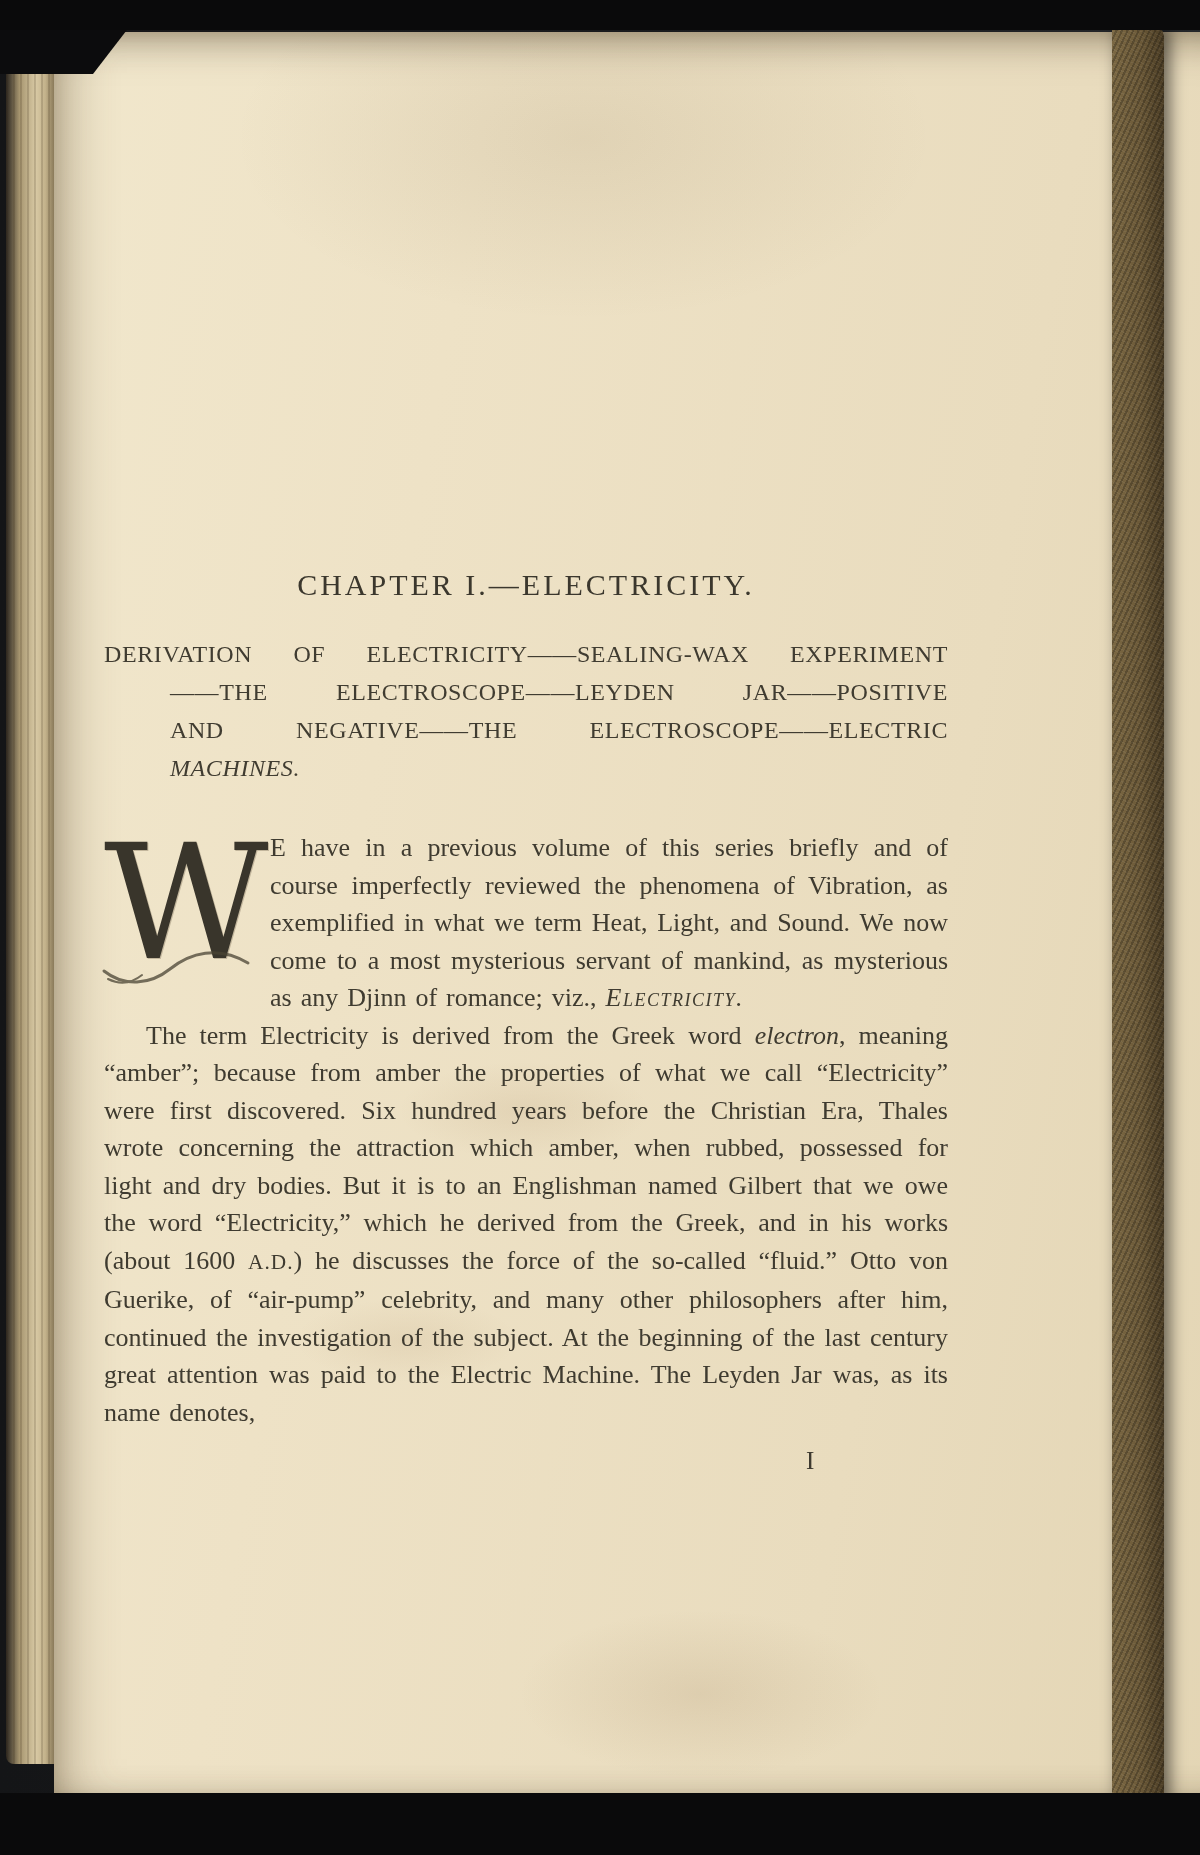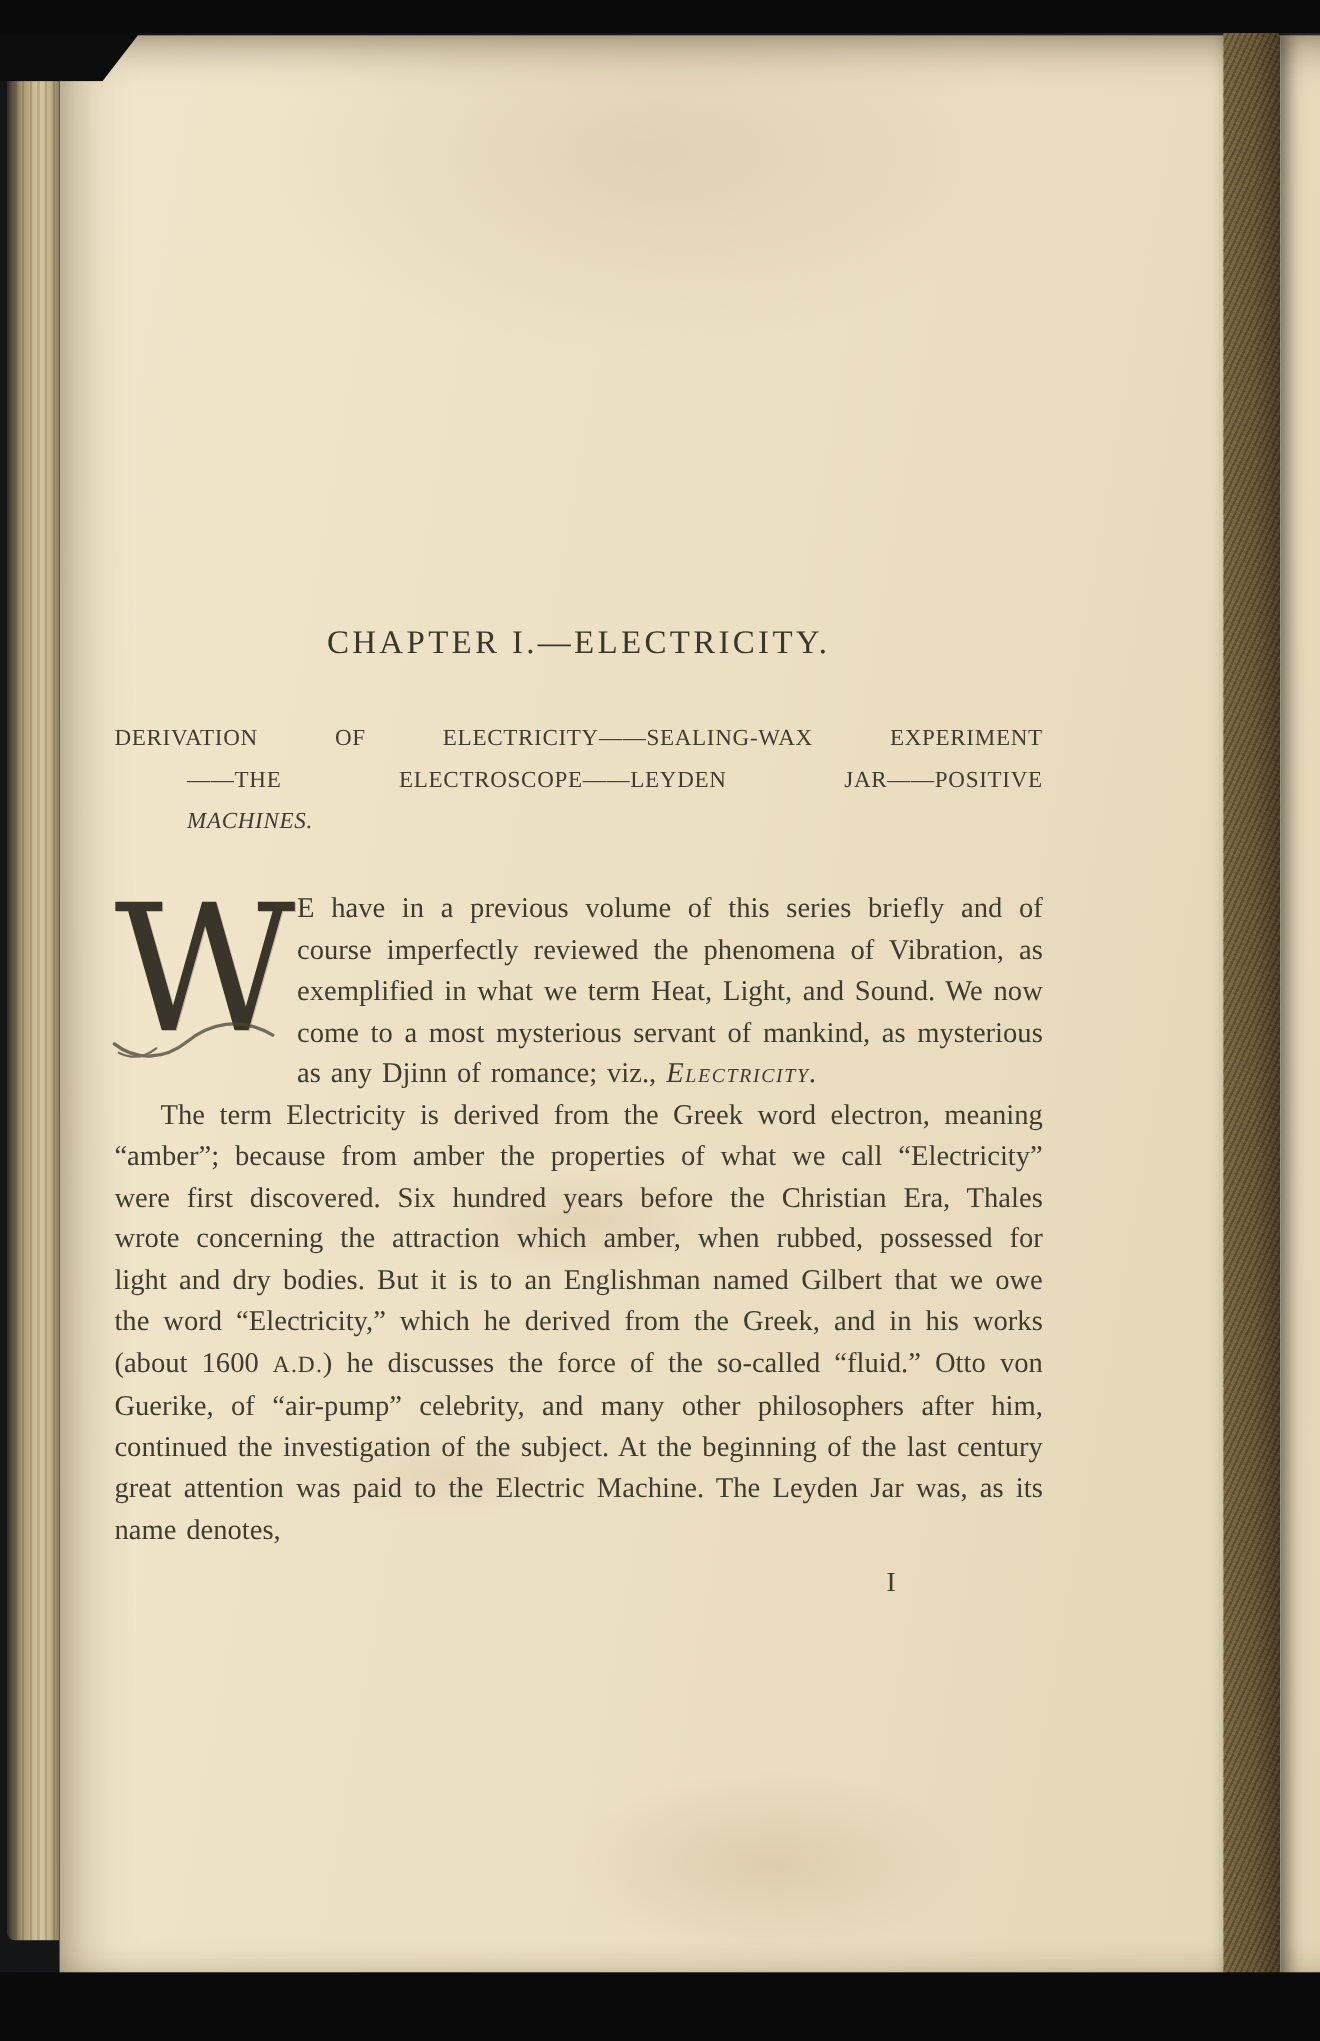--- a/index.html
+++ b/index.html
@@ -51,58 +51,59 @@
       inset 0 -20px 32px -22px rgba(60,45,25,.35);
   }
 
   .content { position:absolute; left:50px; top:0; width:844px; color:#3e3a30; }
 
   .title {
     margin:535px 0 0 0; text-align:center; font-weight:400;
     font-size:30px; letter-spacing:3px; line-height:36px; color:#3b372d;
   }
 
-  .subtitle { margin-top:48px; font-size:21px; line-height:38px; letter-spacing:.6px; color:#403c31; }
+  .subtitle { margin-top:32px; font-size:24px; line-height:38px; letter-spacing:.6px; color:#403c31; }
   .subtitle .l { text-align:justify; text-align-last:justify; }
   .subtitle .l.indent { padding-left:66px; }
   .subtitle .l.last { text-align:justify; text-align-last:left; padding-left:66px;font-style:italic; }
 
   .bodytext { font-size:26px; line-height:37.5px; text-align:justify; word-spacing:2.5px; color:#3f3b30; }
   .para1 { margin:42px 0 0 0; }
   .para2 { margin:0; text-indent:42px; }
 
   .dropcap {
     float:left; width:162px; height:150px; position:relative; margin:4px 4px 0 0;
   }
   .dropcap .glyph {
     display:block; font-family:"DejaVu Serif", serif; font-size:160px; line-height:140px;
     color:#39352b; text-shadow:1px 1px 0 rgba(60,45,25,.25);
   }
   .dropcap svg { position:absolute; left:-6px; bottom:-4px; opacity:.75; }
 
   .sc { font-variant:small-caps; letter-spacing:1.5px;font-style:italic; }
-  .em { }
+  .em { font-style:italic; }
   .caps-sm { font-size:.82em; letter-spacing:1px; }
 
   .folio { margin-top:16px; padding-left:702px; font-size:25px; color:#3e3a30; }
 </style>
 </head>
 <body>
 
 <div class="right-bg"></div>
 <div class="page-stack"></div>
 
 <div class="page">
   <div class="content">
 
     <h1 class="title">CHAPTER I.—ELECTRICITY.</h1>
 
     <div class="subtitle">
       <div class="l">DERIVATION OF ELECTRICITY——SEALING-WAX EXPERIMENT</div>
       <div class="l indent">——THE ELECTROSCOPE——LEYDEN JAR——POSITIVE</div>
+      <div class="l indent">AND NEGATIVE——THE ELECTROSCOPE——ELECTRIC</div>
       <div class="l last">MACHINES.</div>
     </div>
 
     <p class="bodytext para1">
       <span class="dropcap" style="display:block;">
         <span class="glyph">W</span>
         <svg width="170" height="46" viewBox="0 0 170 46">
           <path d="M6,30 C26,46 52,44 72,28 S120,4 150,22" fill="none" stroke="#4a4434" stroke-width="3" stroke-linecap="round"></path>
           <path d="M10,38 C22,44 34,42 44,34" fill="none" stroke="#4a4434" stroke-width="2" stroke-linecap="round"></path>
         </svg>

